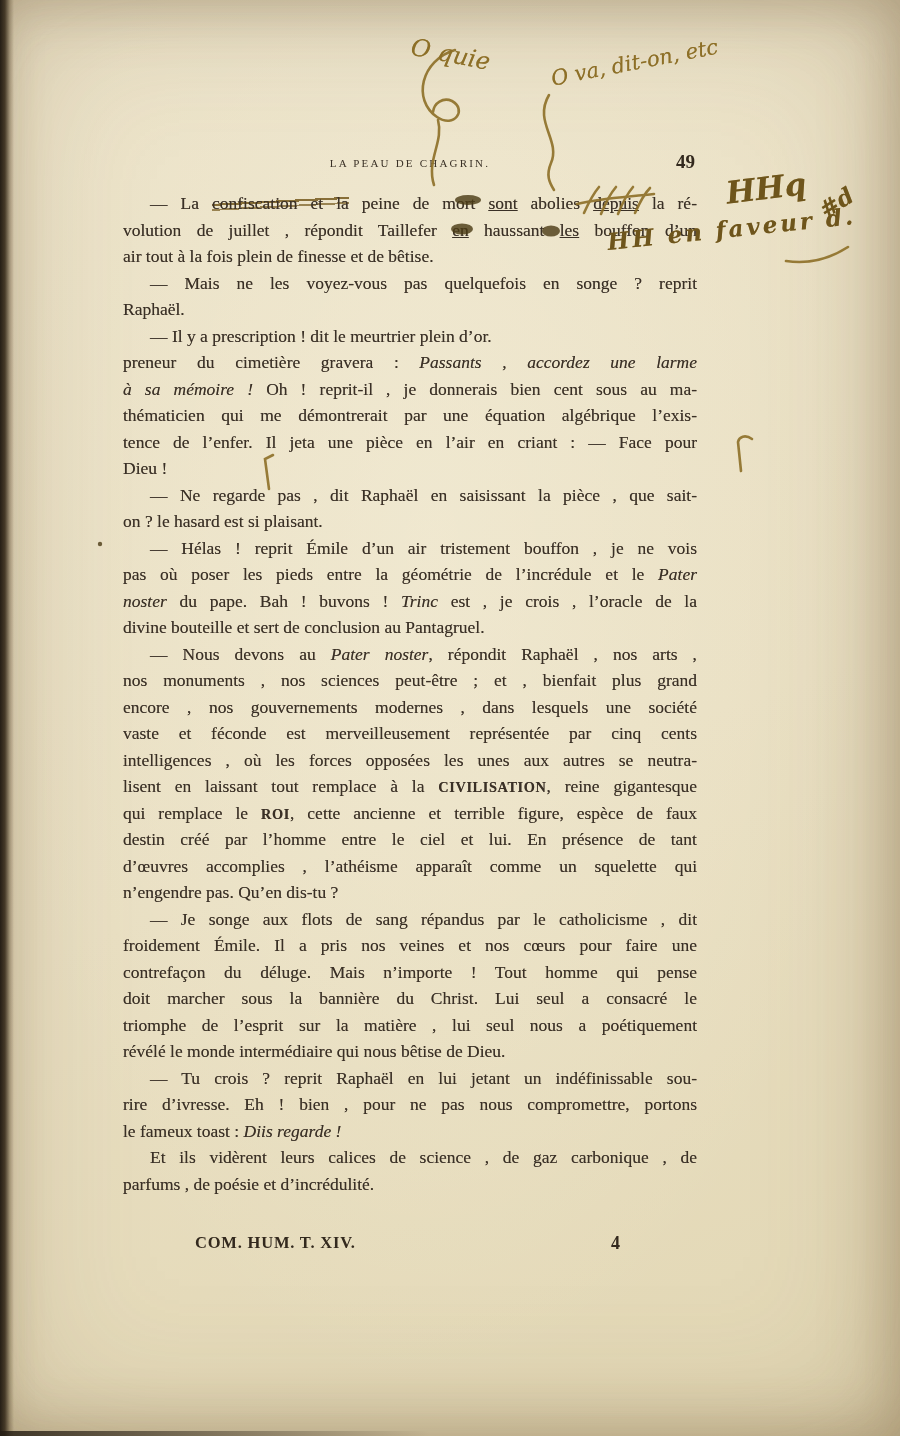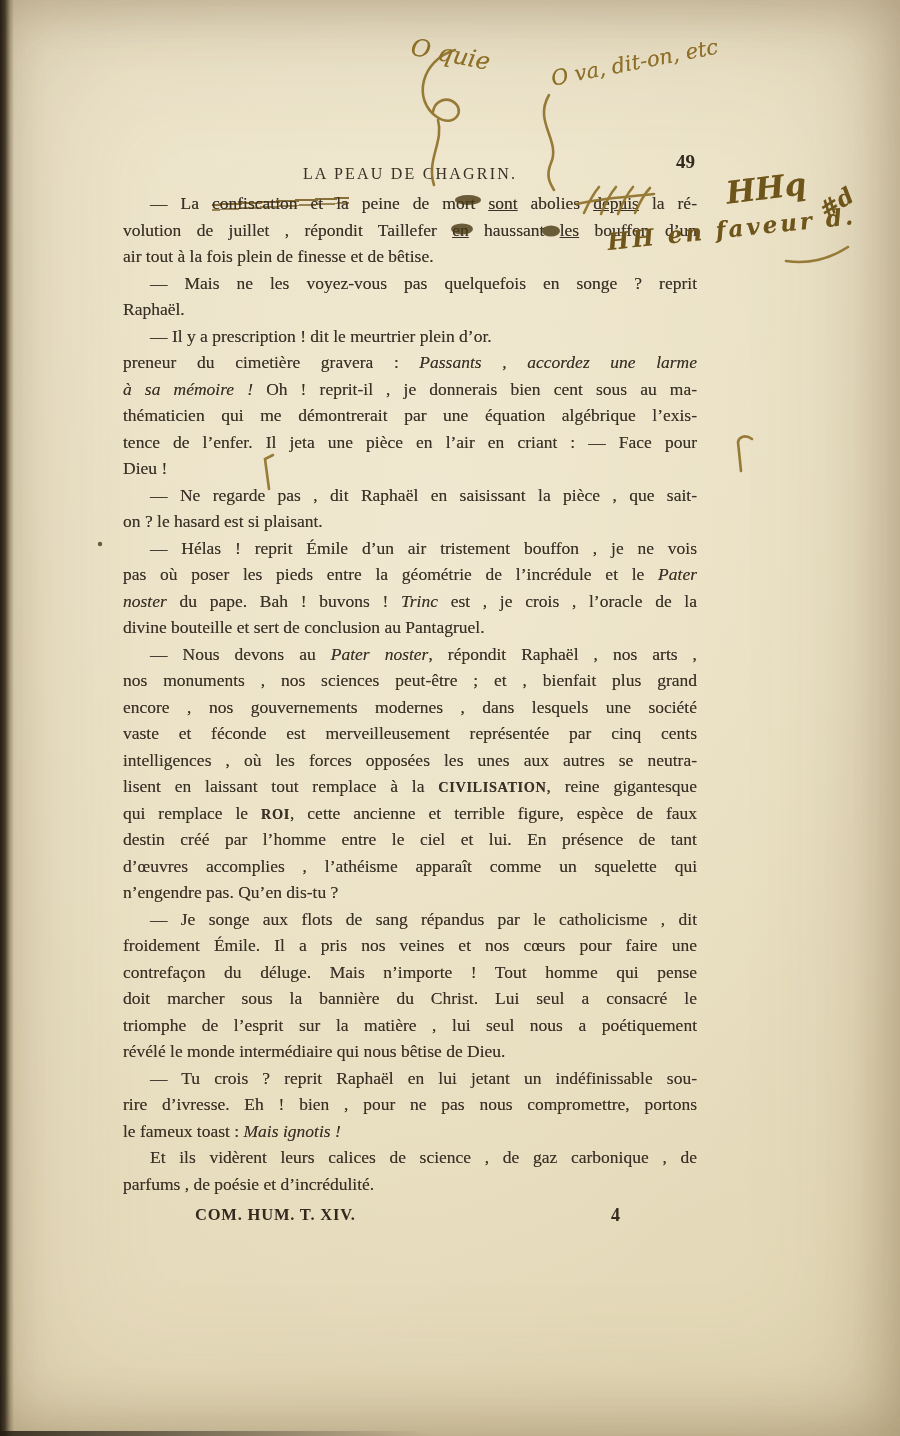--- a/index.html
+++ b/index.html
@@ -23,22 +23,22 @@
     position: absolute; left: 0; top: 0; bottom: 0; width: 14px;
     background: linear-gradient(90deg, #251e15 0%, #463a28 35%, rgba(92,76,50,.38) 70%, rgba(92,76,50,0) 100%);
   }
   .bottom-edge {
     position: absolute; left: 0; bottom: 0; width: 430px; height: 5px;
     background: linear-gradient(90deg, rgba(38,30,20,.85), rgba(38,30,20,0));
   }
   .textcol { position: absolute; left: 123px; top: 150px; width: 574px; }
   .pagehead { position: relative; height: 40px; }
   .ptitle {
-    position: absolute; left: 50%; top: 15px; transform: translateX(-50%);
-    font-size: 16px; letter-spacing: 2.2px; white-space: nowrap; color: #3a3126;
+    position: absolute; left: 50%; top: 7px; transform: translateX(-50%);
+    font-size: 11px; letter-spacing: 2.2px; white-space: nowrap; color: #3a3126;
   }
   .pnum { position: absolute; right: 2px; top: 1px; font-size: 19px; font-weight: bold; color: #33291e; }
   .body { font-size: 17.5px; color: #3a3026; text-shadow: 0 0 0.4px rgba(58,48,38,.55); }
   .para { margin: 0; }
   .line {
     line-height: 26.5px; height: 26.5px;
     text-align: justify; text-align-last: justify;
     white-space: nowrap; overflow: visible;
   }
   .line.lastline { text-align-last: left; }
@@ -51,21 +51,21 @@
       transparent 48%, transparent 59%, rgba(118,90,30,.7) 59%,
       rgba(118,90,30,.7) 66%, transparent 66%);
   }
   .scrib {
     text-decoration-line: line-through;
     text-decoration-style: wavy;
     text-decoration-color: rgba(104,80,26,.9);
     text-decoration-thickness: 2px;
     text-decoration: underline;
   }
-  .footer { position: absolute; left: 123px; top: 1205px; width: 574px; height: 30px; }
+  .footer { position: absolute; left: 123px; top: 1233px; width: 574px; height: 30px; }
   .sig { position: absolute; left: 72px; top: 0; font-weight: bold; font-size: 16.5px; letter-spacing: 0.8px; color: #33291e; }
   .sheet { position: absolute; left: 488px; top: 0; font-weight: bold; font-size: 18px; color: #33291e; }
   .ink { position: absolute; left: 0; top: 0; pointer-events: none; z-index: 6; }
   .hand {
     position: absolute; z-index: 7;
     font-family: "DejaVu Serif", serif; font-style: italic;
     color: #8d6f27; white-space: nowrap; transform-origin: left top;
     text-shadow: 0 0 0.5px rgba(141,111,39,.6);
   }
   .hand-bold { color: #6e551c; font-weight: bold; }
@@ -129,21 +129,21 @@
           <div class="line first"><span>— Je songe aux flots de sang répandus par le catholicisme , dit</span></div>
           <div class="line"><span>froidement Émile. Il a pris nos veines et nos cœurs pour faire une</span></div>
           <div class="line"><span>contrefaçon du déluge. Mais n’importe ! Tout homme qui pense</span></div>
           <div class="line"><span>doit marcher sous la bannière du Christ. Lui seul a consacré le</span></div>
           <div class="line"><span>triomphe de l’esprit sur la matière , lui seul nous a poétiquement</span></div>
           <div class="line lastline"><span>révélé le monde intermédiaire qui nous bêtise de Dieu.</span></div>
         </div>
         <div class="para">
           <div class="line first"><span>— Tu crois ? reprit Raphaël en lui jetant un indéfinissable sou-</span></div>
           <div class="line"><span>rire d’ivresse. Eh ! bien , pour ne pas nous compromettre, portons</span></div>
-          <div class="line lastline"><span>le fameux toast : </span><span class="it">Mais ignotis !</span></div>
+          <div class="line lastline"><span>le fameux toast : </span><span class="it">Diis regarde !</span></div>
         </div>
         <div class="para">
           <div class="line first"><span>Et ils vidèrent leurs calices de science , de gaz carbonique , de</span></div>
           <div class="line lastline"><span>parfums , de poésie et d’incrédulité.</span></div>
         </div>
       </div>
   </div>
 
   <div class="footer">
     <span class="sig">COM. HUM. T. XIV.</span>

